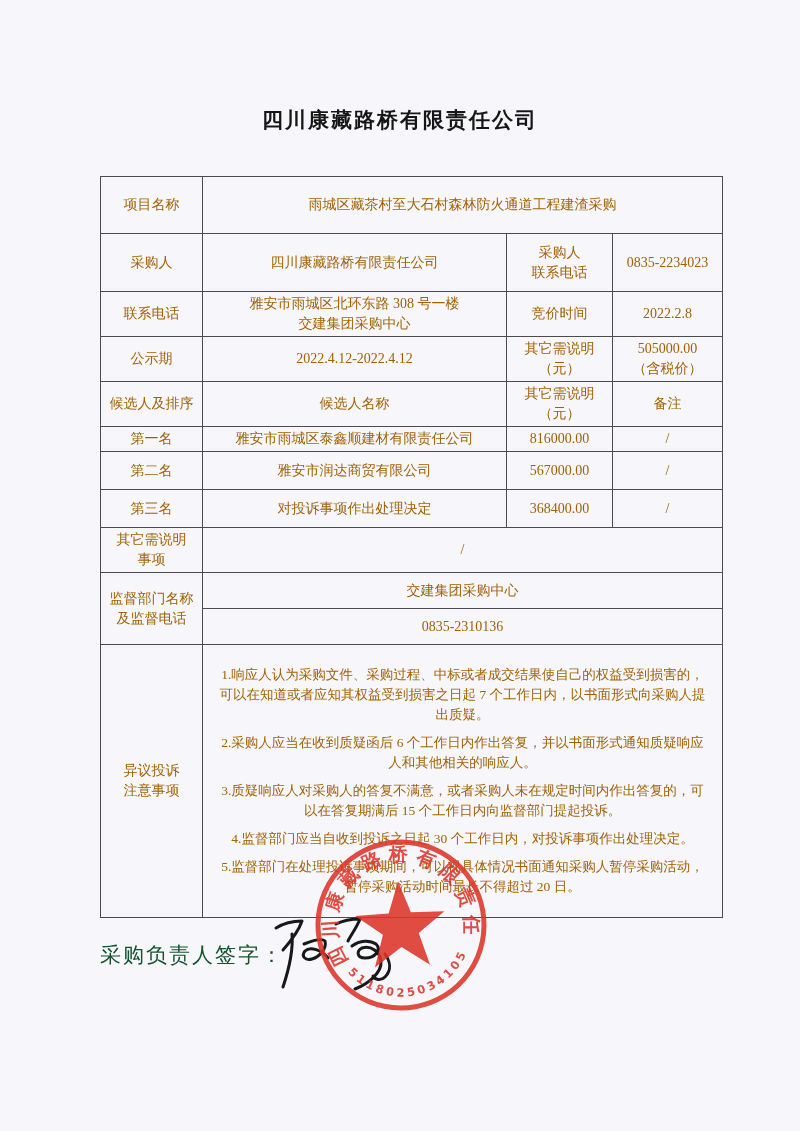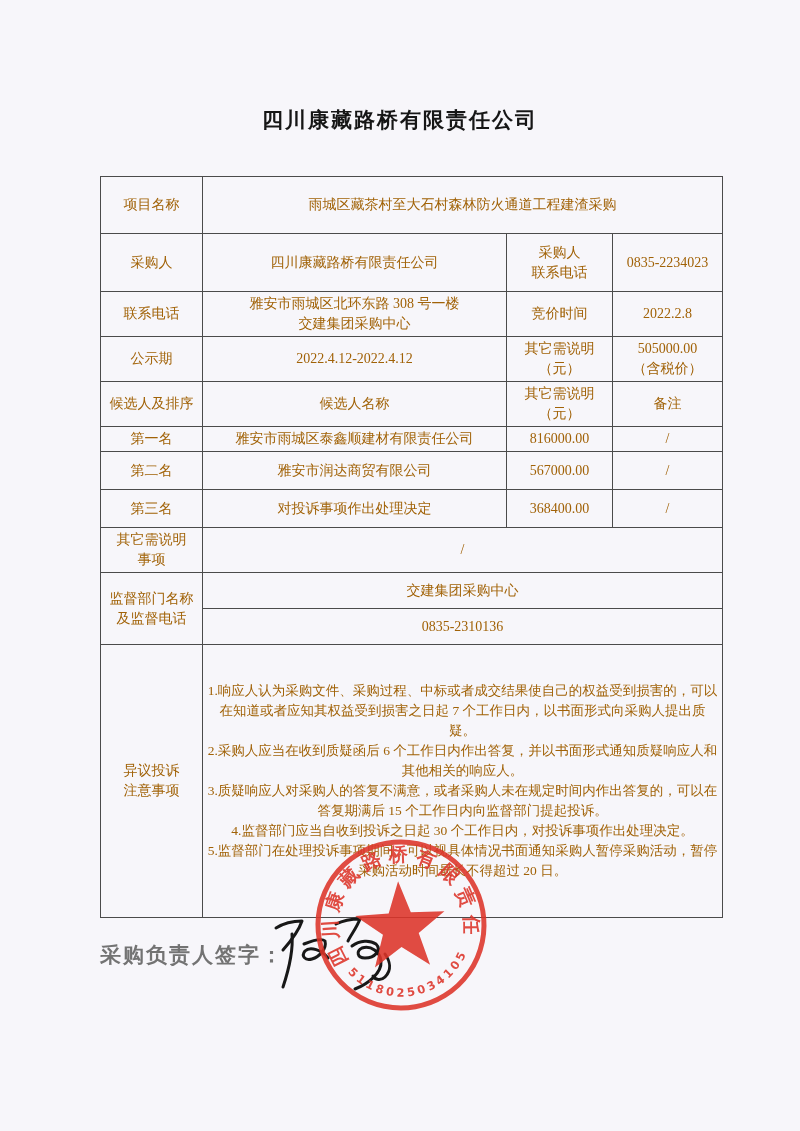--- a/index.html
+++ b/index.html
@@ -22,25 +22,25 @@
     border-collapse:collapse; table-layout:fixed;
     font-size:14px; color:#a16207;
   }
   table.doc td {
     border:1px solid #4b4b4b; text-align:center; vertical-align:middle;
     padding:2px 4px; line-height:20px; overflow:hidden;
   }
   .pre  { white-space:pre-line; }
   .leftcell { text-align:left; padding-left:9px; }
   .objcell  { text-align:left; padding:10px 12px 10px 8px; line-height:21px; font-size:13.5px; }
-  .objcell .obj-line { margin:0; }
+  .objcell .obj-line { margin:8px; }
 
   .sign-label {
     position:absolute; left:100px; top:941px;
-    font-size:21px; font-weight:bold; letter-spacing:2px; color:#737373;
+    font-size:21px; font-weight:normal; letter-spacing:2px; color:#14532d;
   }
   .signature-svg { position:absolute; left:264px; top:898px; }
   .stamp-svg { position:absolute; left:312px; top:836px; opacity:0.88; }
 </style>
 </head>
 <body>
 
 <div class="page">
 
   <h1 class="title">四川康藏路桥有限责任公司</h1>

